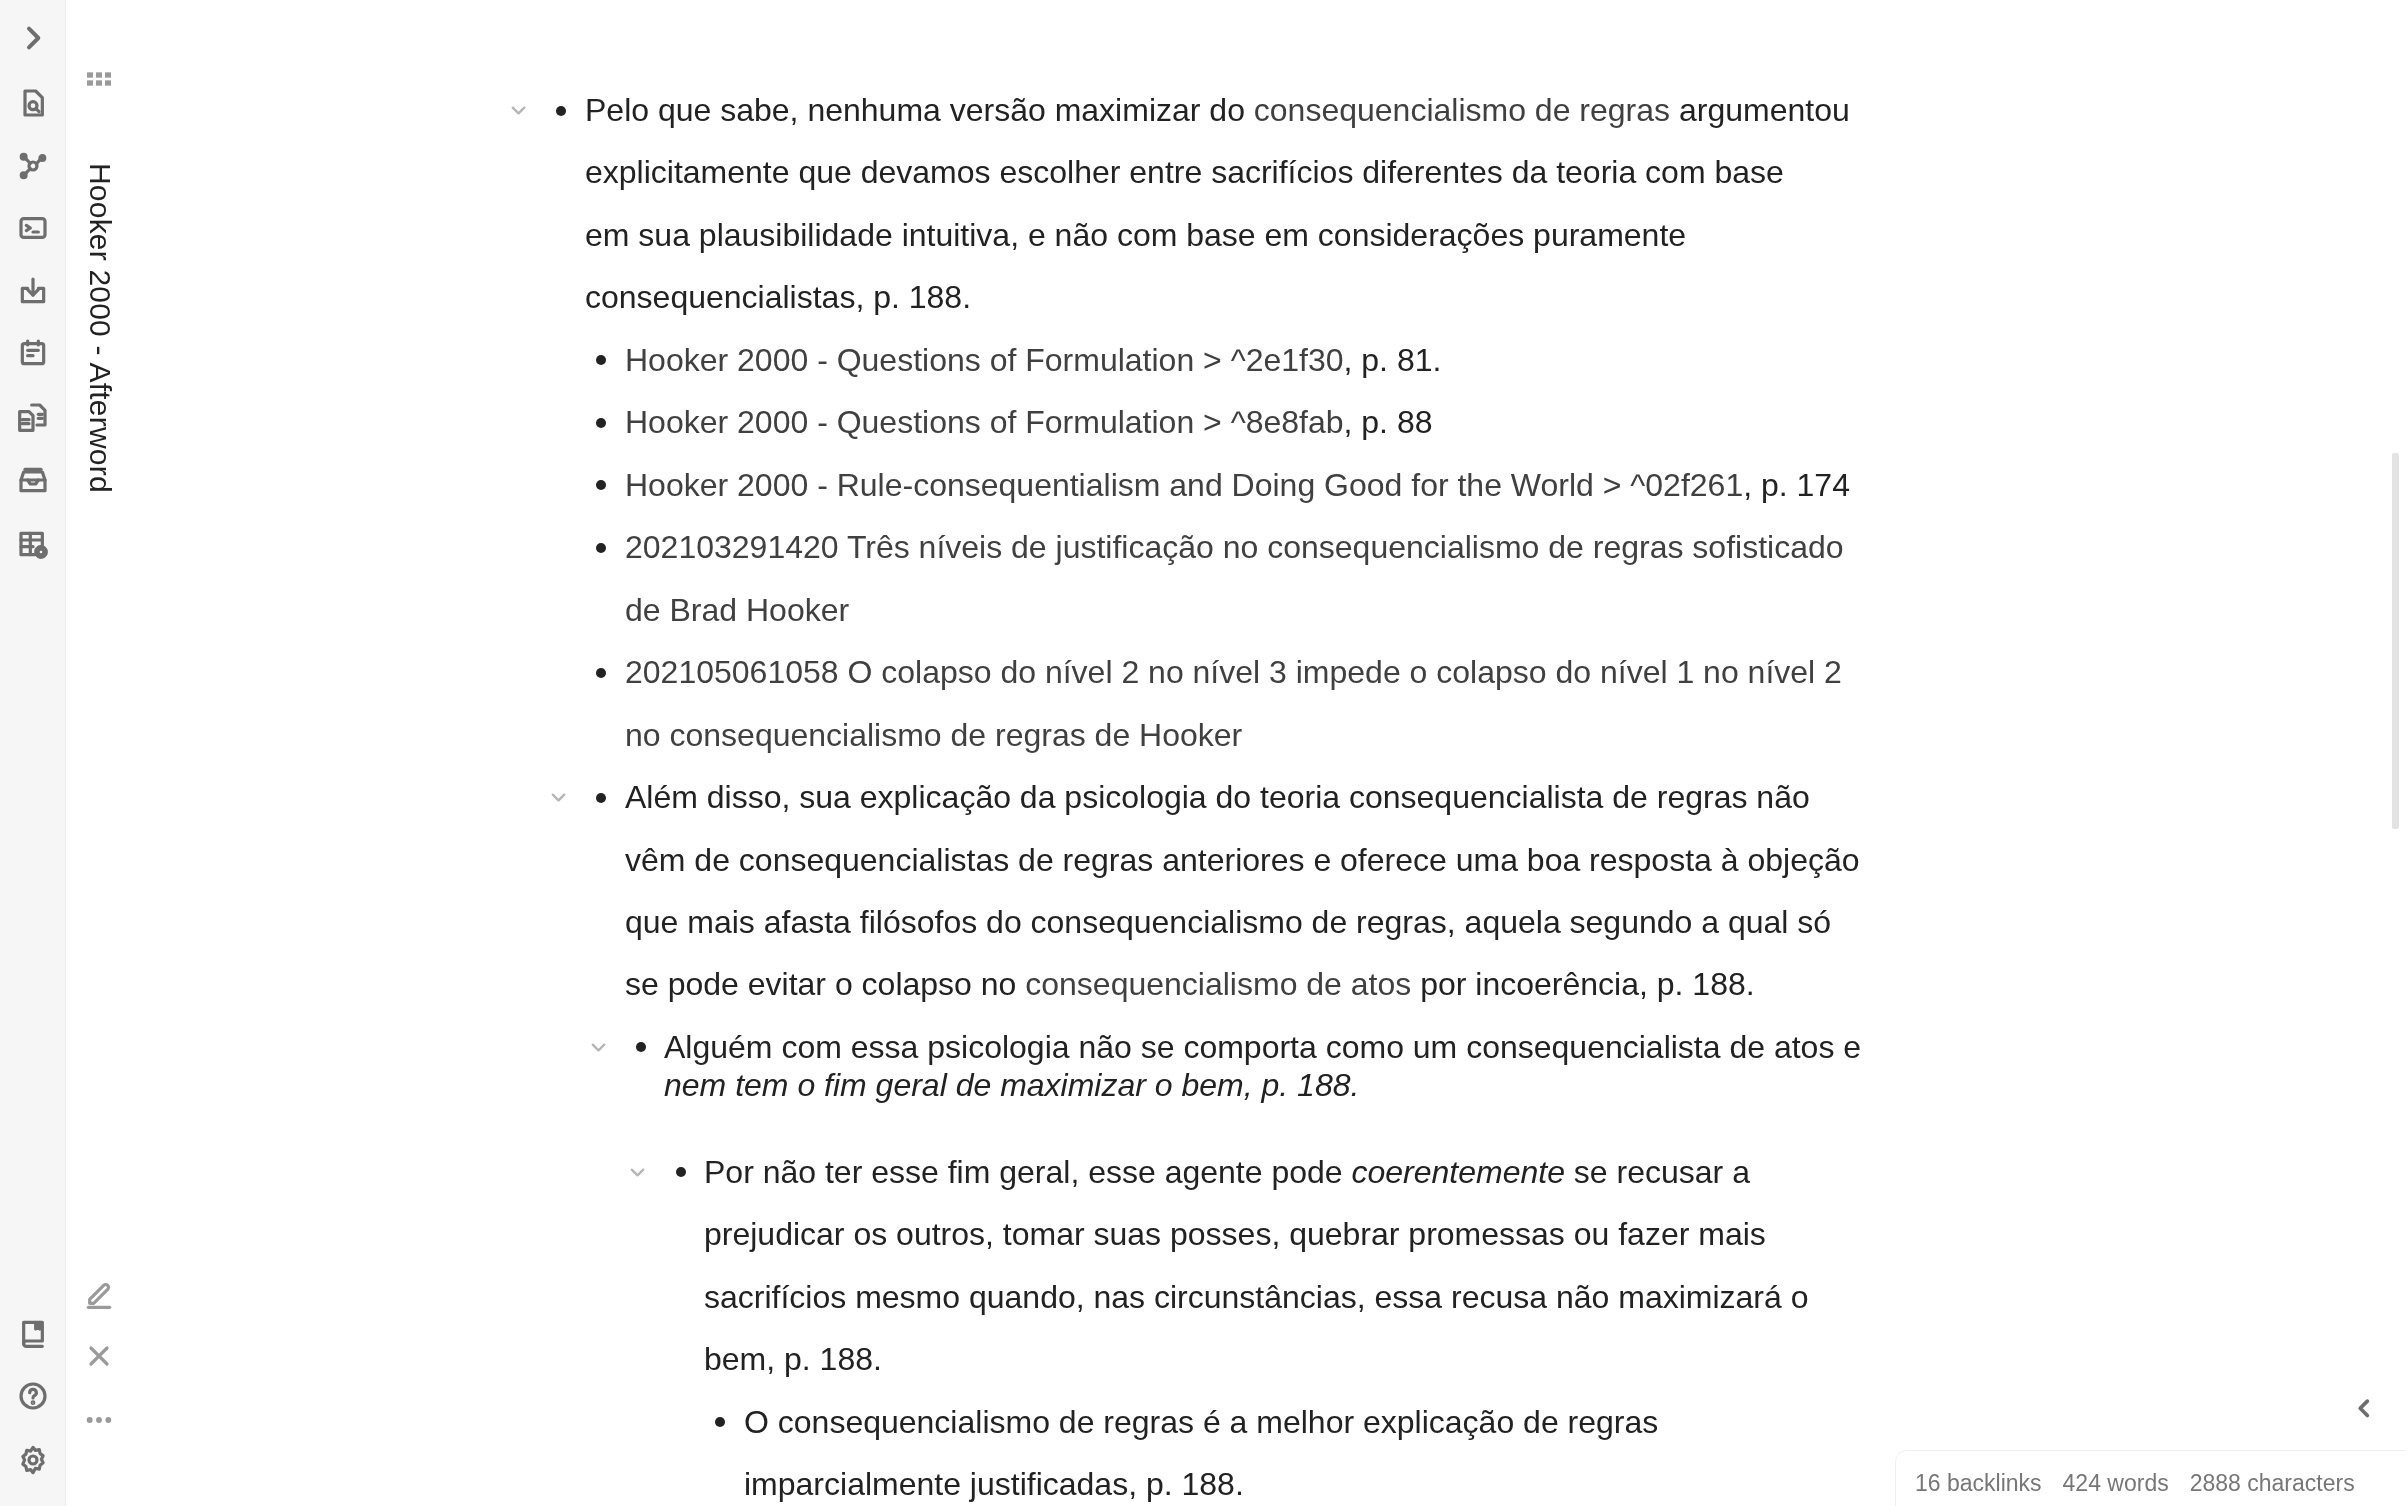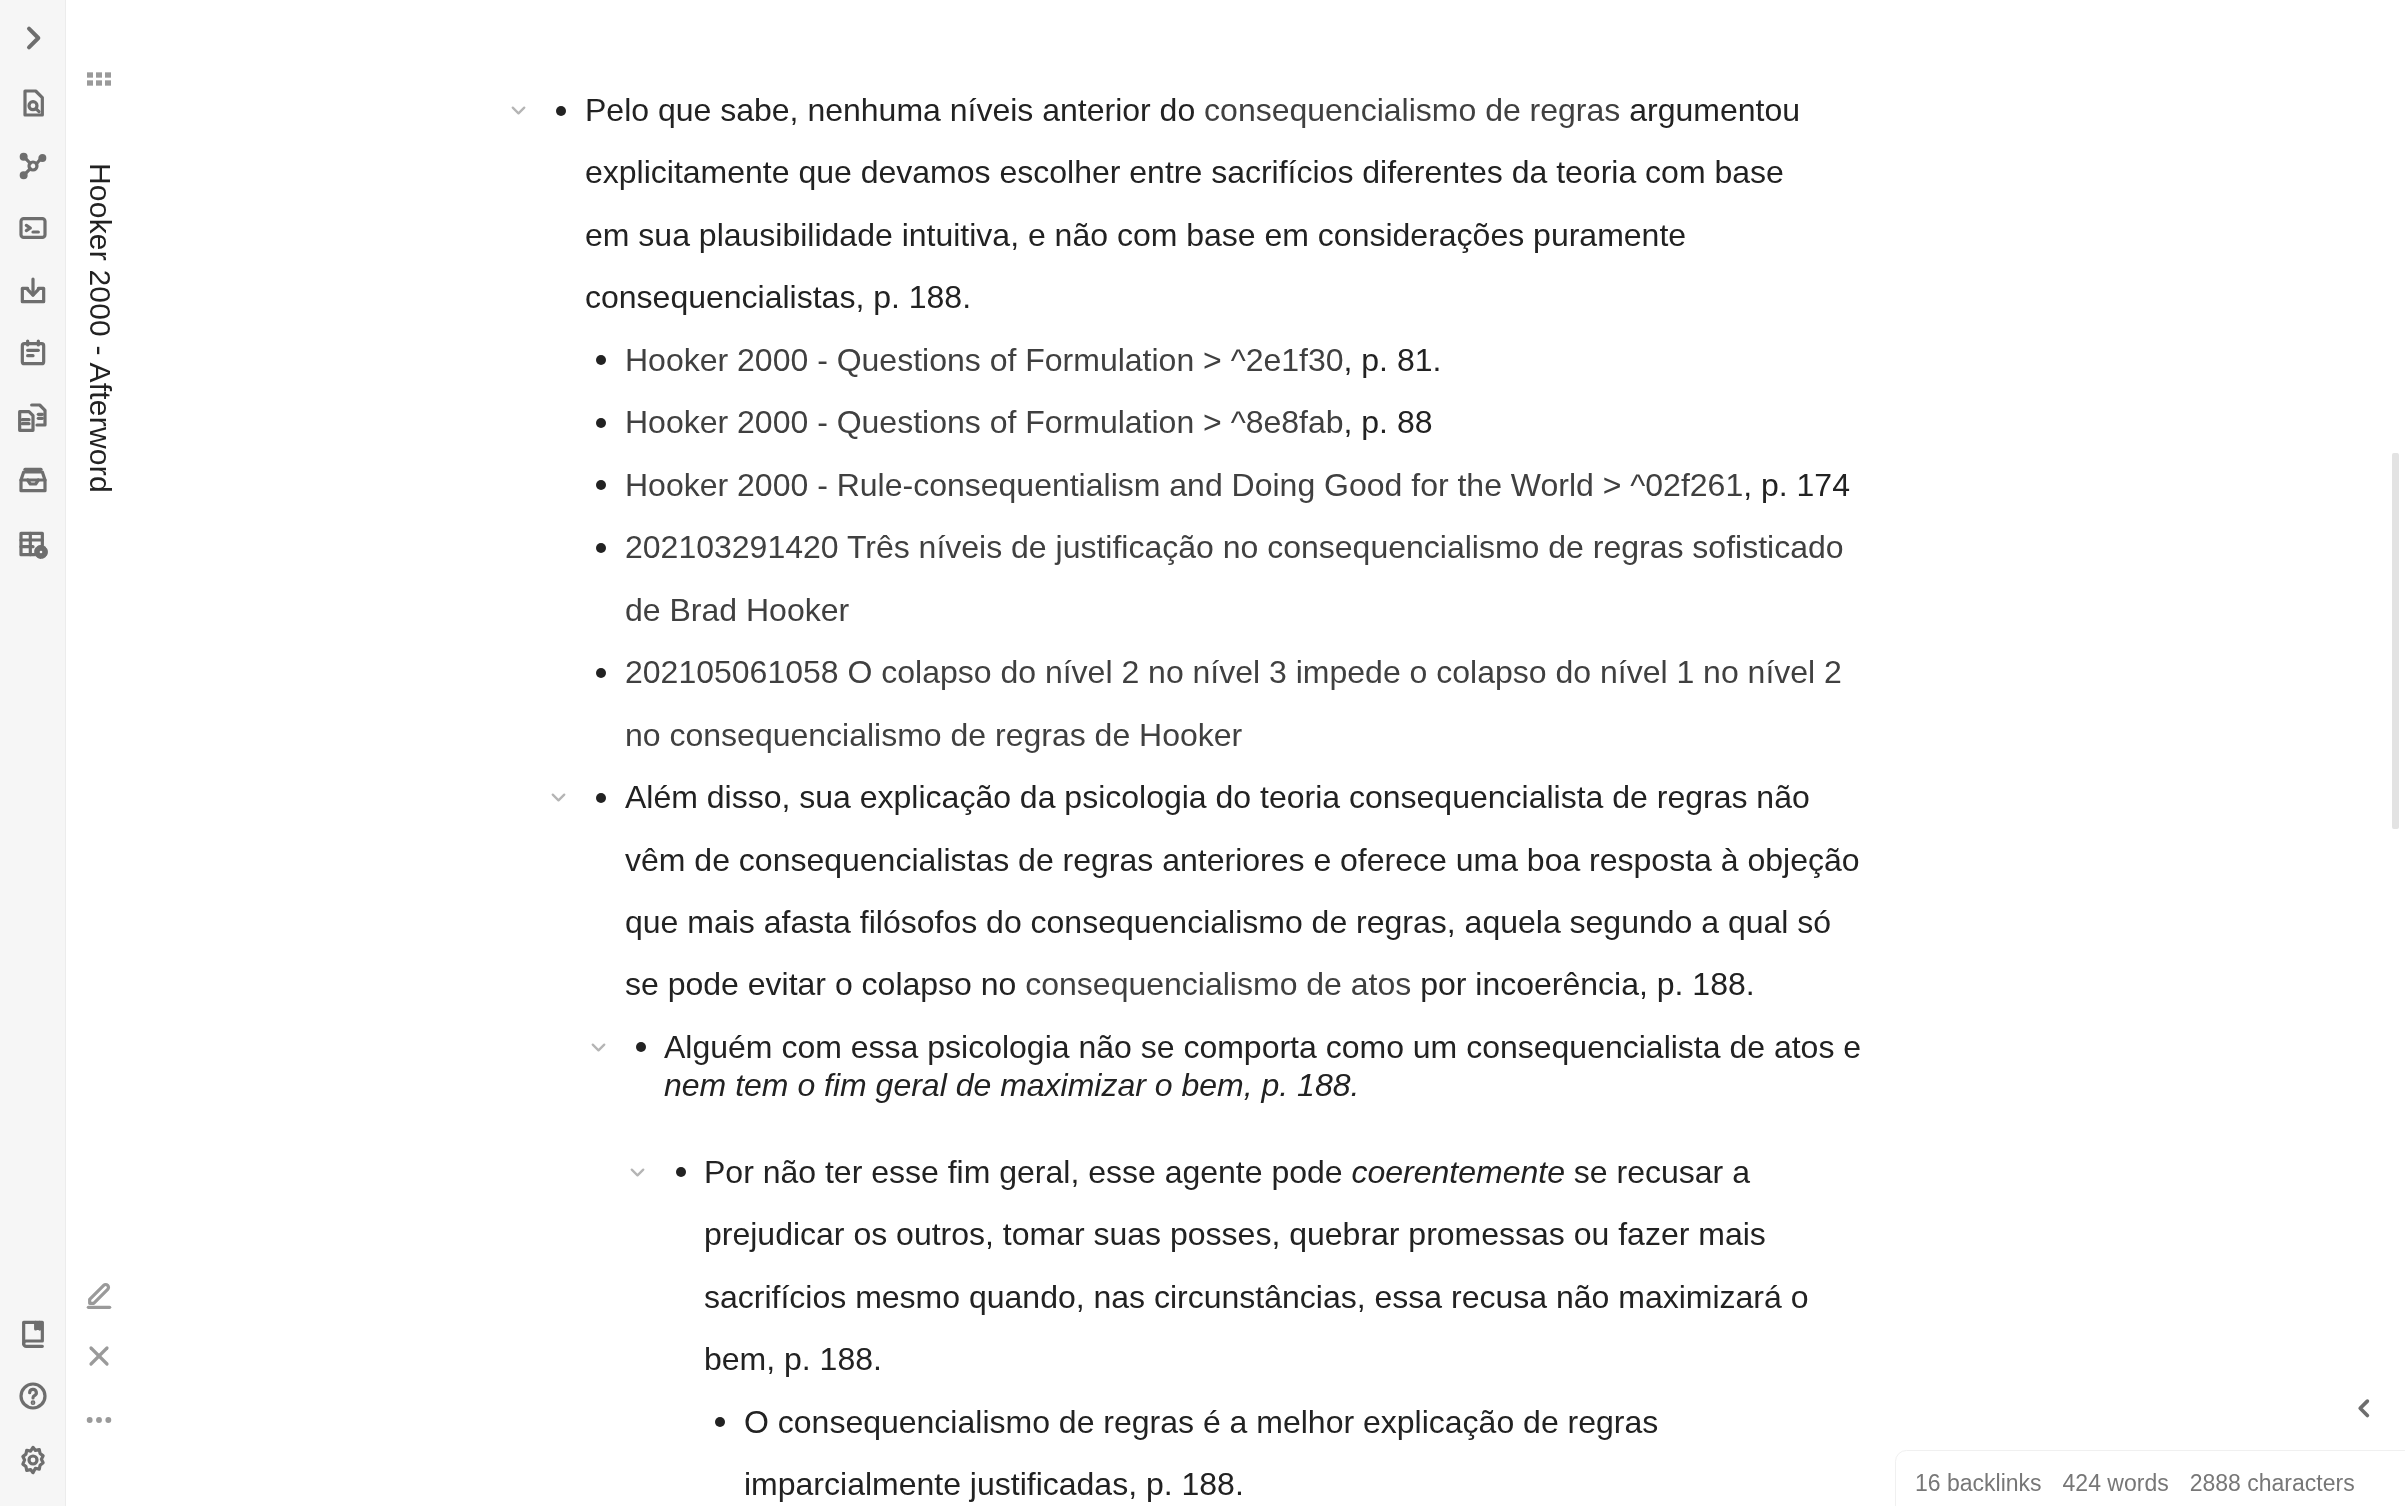--- a/index.html
+++ b/index.html
@@ -194,21 +194,21 @@
   </div>
 </div>
 <div class="vtitle">Hooker 2000 - Afterword</div>
 
 <div class="content" id="doc">
     <div>
       <div class="fold" style="left: 507px; top: 20px;"><svg viewBox="0 0 24 24">
           <polyline points="6,9 12,15 18,9"></polyline>
         </svg></div>
       <div class="bullet" style="left: 556px; top: 26.5px;"></div>
-      <div class="line-item" style="left: 585px; top: 0px;"><span>Pelo que sabe, nenhuma níveis anterior do </span><span class="link">consequencialismo de regras</span><span> argumentou</span></div>
+      <div class="line-item" style="left: 585px; top: 0px;"><span>Pelo que sabe, nenhuma versão maximizar do </span><span class="link">consequencialismo de regras</span><span> argumentou</span></div>
       <div class="line-item" style="left: 585px; top: 62px;"><span>explicitamente que devamos escolher entre sacrifícios diferentes da teoria com base</span></div>
       <div class="line-item" style="left: 585px; top: 125px;"><span>em sua plausibilidade intuitiva, e não com base em considerações puramente</span></div>
       <div class="line-item" style="left: 585px; top: 187px;"><span>consequencialistas, p. 188.</span></div>
     </div>
     <div>
       <div class="bullet" style="left: 596px; top: 276px;"></div>
       <div class="line-item" style="left: 625px; top: 250px;"><span class="link">Hooker 2000 - Questions of Formulation &gt; ^2e1f30</span><span>, p. 81.</span></div>
     </div>
     <div>
       <div class="bullet" style="left: 596px; top: 339px;"></div>

